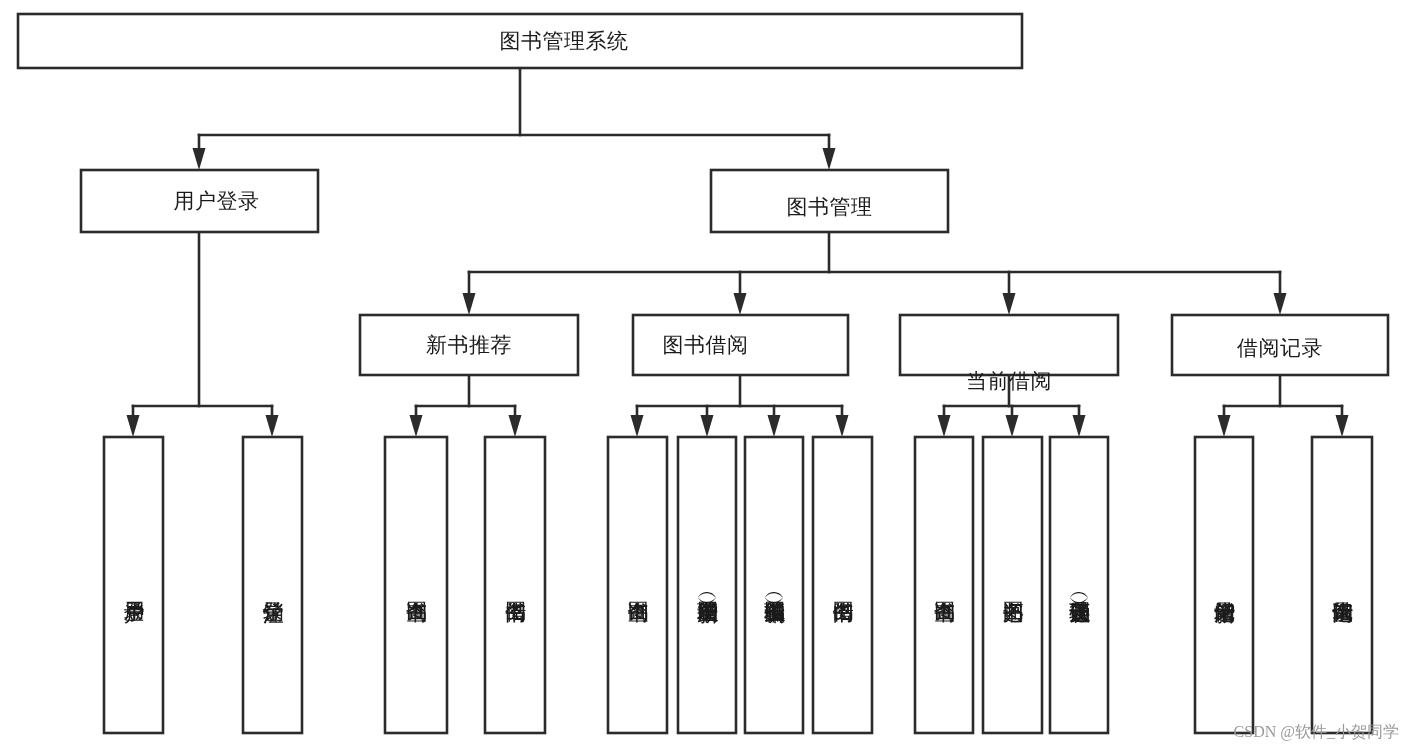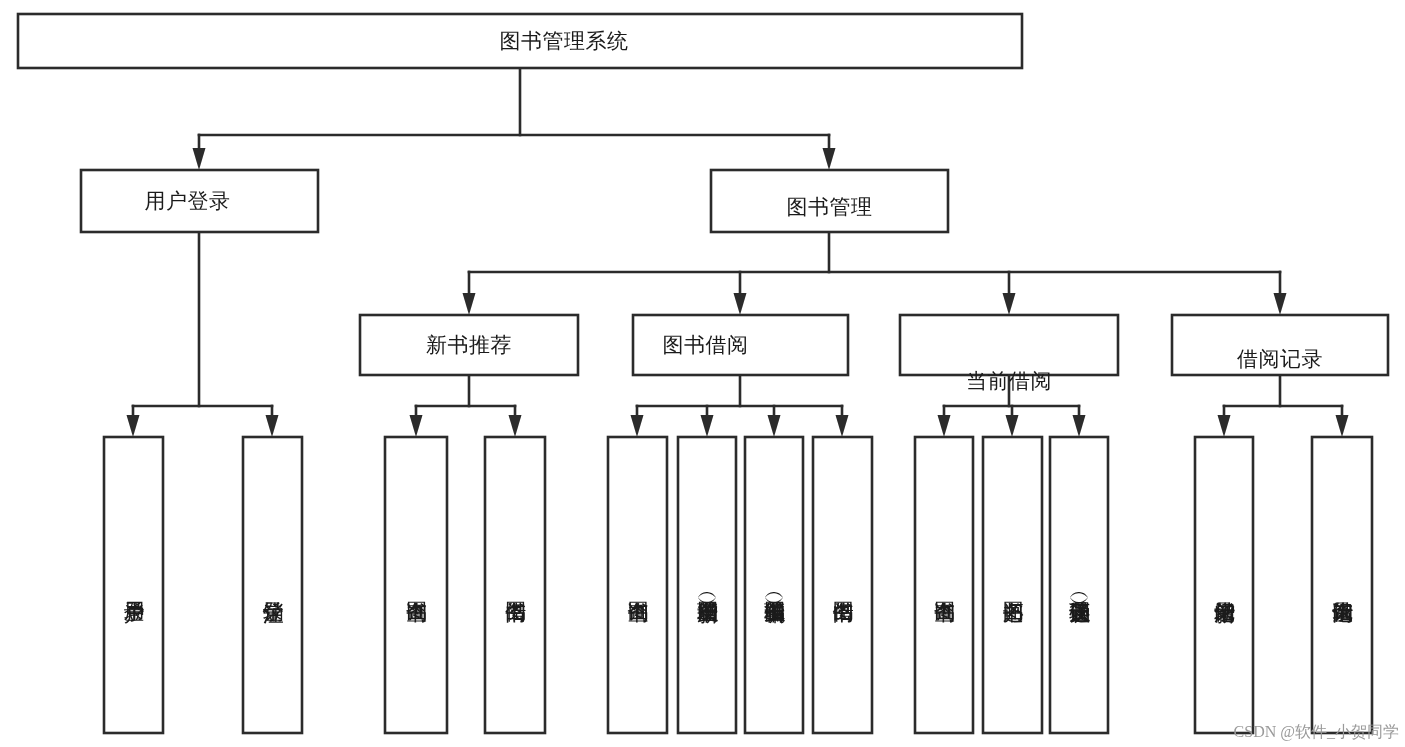--- a/index.html
+++ b/index.html
@@ -153,26 +153,26 @@
         <rect class="node-box" x="813" y="437" width="59" height="296"></rect>
         <rect class="node-box" x="915" y="437" width="58" height="296"></rect>
         <rect class="node-box" x="983" y="437" width="59" height="296"></rect>
         <rect class="node-box" x="1050" y="437" width="58" height="296"></rect>
         <rect class="node-box" x="1195" y="437" width="58" height="296"></rect>
         <rect class="node-box" x="1312" y="437" width="60" height="296"></rect>
       </g>
   </svg>
   <div id="labels-layer">
       <div class="node-label-h" style="left: 18px; top: 14px; width: 1092px; height: 54px; border-radius: 11px;">图书管理系统</div>
-      <div class="node-label-h" style="left: 81px; top: 170px; width: 213px; height: 62px;">用户登录</div>
+      <div class="node-label-h" style="left: 81px; top: 170px; width: 213px; height: 62px; padding-left: 29px;">用户登录</div>
       <div class="node-label-h" style="left: 711px; top: 170px; width: 237px; height: 74px;">图书管理</div>
       <div class="node-label-h" style="left: 360px; top: 315px; width: 218px; height: 60px;">新书推荐</div>
       <div class="node-label-h" style="left: 598px; top: 315px; width: 215px; height: 60px;">图书借阅</div>
       <div class="node-label-h" style="left: 900px; top: 315px; width: 218px; height: 60px; margin-top: 36px;">当前借阅</div>
-      <div class="node-label-h" style="left: 1172px; top: 329px; width: 216px; height: 60px; text-align: right;">借阅记录</div>
+      <div class="node-label-h" style="left: 1172px; top: 318px; width: 216px; height: 60px; text-align: right;">借阅记录</div>
       <div class="node-label-v" style="left: 104px; top: 437px; width: 59px; height: 296px;">用户登录</div>
       <div class="node-label-v" style="left: 243px; top: 437px; width: 59px; height: 296px;">注销登录</div>
       <div class="node-label-v" style="left: 385px; top: 437px; width: 62px; height: 296px;">查询图书</div>
       <div class="node-label-v" style="left: 485px; top: 437px; width: 60px; height: 296px;">借阅图书</div>
       <div class="node-label-v" style="left: 608px; top: 437px; width: 59px; height: 296px;">查询图书</div>
       <div class="node-label-v" style="left: 678px; top: 437px; width: 58px; height: 296px;">新增图书（管理员）</div>
       <div class="node-label-v" style="left: 745px; top: 437px; width: 58px; height: 296px;">编辑图书（管理员）</div>
       <div class="node-label-v" style="left: 813px; top: 437px; width: 59px; height: 296px;">借阅图书</div>
       <div class="node-label-v" style="left: 915px; top: 437px; width: 58px; height: 296px;">查询图书</div>
       <div class="node-label-v" style="left: 983px; top: 437px; width: 59px; height: 296px;">归还图书</div>

